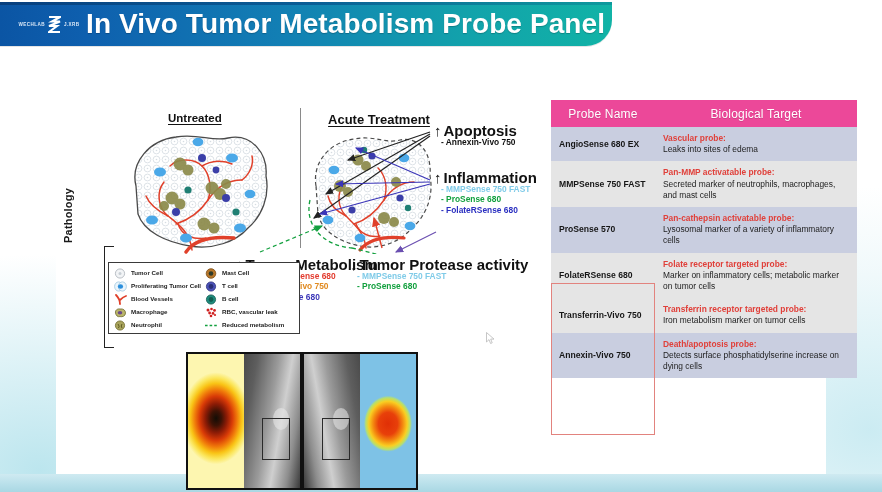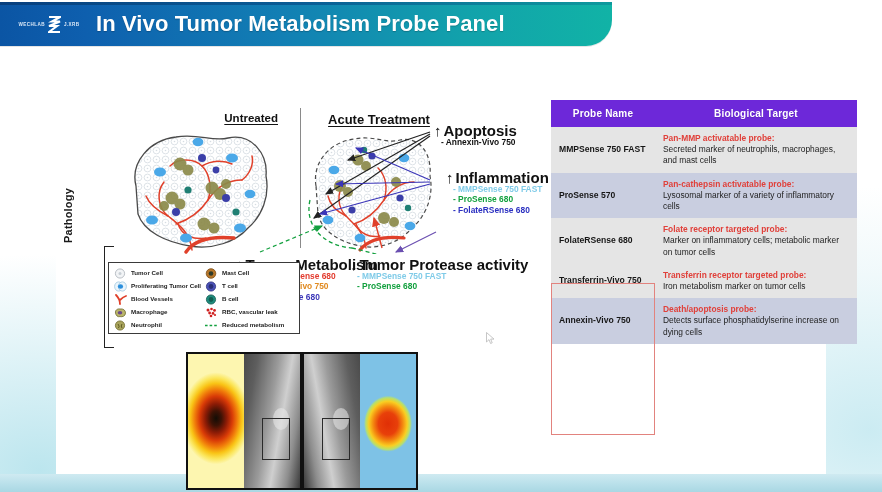--- a/index.html
+++ b/index.html
@@ -44,36 +44,36 @@
     display:flex;align-items:center;justify-content:center;
   }
   #logo .logo-left,#logo .logo-right{
     font-size:4.6px;letter-spacing:.4px;color:#dce9f7;font-weight:bold;
     white-space:nowrap;
   }
   #logo .logo-mark{
     width:13px;height:17px;margin:0 3px;flex:none;position:relative;
   }
   #page-title{
-    color:#ffffff;font-size:22px;font-weight:bold;letter-spacing:.1px;
-    margin-left:10px;text-shadow:0 1px 1px rgba(0,0,0,.22);
+    color:#ffffff;font-size:28px;font-weight:bold;letter-spacing:.1px;
+    text-shadow:0 1px 1px rgba(0,0,0,.22);
     white-space:nowrap;
   }
 
   
   #figure{
     position:absolute;left:64px;top:96px;width:470px;height:250px;
   }
   #axis-label{
     position:absolute;left:-2px;top:92px;
     writing-mode:vertical-rl;transform:rotate(180deg);
     font-size:11px;font-weight:bold;color:#1a1a1a;letter-spacing:.2px;
   }
   #col-untreated-title{
-    position:absolute;left:104px;top:16px;width:110px;text-align:right;
+    position:absolute;left:104px;top:16px;width:110px;text-align:left;
     font-size:11.5px;font-weight:bold;color:#111;
     text-decoration:underline;text-underline-offset:2px;
   }
   #col-treated-title{
     position:absolute;left:250px;top:16px;width:130px;text-align:center;
     font-size:13px;font-weight:bold;color:#111;
     text-decoration:underline;text-underline-offset:2px;
   }
   #col-divider{
     position:absolute;left:236px;top:12px;width:1px;height:140px;background:#8a8a8a;
@@ -82,21 +82,21 @@
   #tumor-untreated{left:52px;top:32px;}
   #tumor-treated{left:236px;top:34px;}
 
   
   .callout{position:absolute;font-size:8.4px;line-height:10.6px;white-space:nowrap;}
   .callout .hd{font-weight:bold;color:#111;font-size:15px;}
   .callout .it{padding-left:7px;font-weight:bold;}
   .arrow-up:before{content:"\2191";font-weight:bold;margin-right:2px;}
   .arrow-dn:before{content:"\2193";font-weight:bold;margin-right:2px;}
   #co-apoptosis{left:370px;top:30px;}
-  #co-inflammation{left:370px;top:77px;margin-left:12px;}
+  #co-inflammation{left:370px;top:77px;}
   #co-vascular{left:370px;top:133px;}
   #co-metabolism{left:172px;top:164px;}
   #co-protease{left:286px;top:164px;}
 
   .c-black{color:#111;}
   .c-cyan{color:#7fcbe8;}
   .c-green{color:#12a03e;}
   .c-blue{color:#2a2fc0;}
   .c-red{color:#e23b2e;}
   .c-orange{color:#e08a20;}
@@ -148,21 +148,21 @@
   }
 
   
   #probe-table{
     position:absolute;left:551px;top:100px;width:306px;
     border-collapse:collapse;table-layout:fixed;
     font-size:7.9px;
   }
   #probe-table col.c1{width:104px;}
   #probe-table th{
-    background:#6d28d9;color:#ffffff;font-size:10px;font-weight:bold;
+    background:#ec4899;color:#ffffff;font-size:12px;font-weight:normal;
     height:25px;text-align:center;letter-spacing:.2px;
     text-shadow:0 1px 0 rgba(0,0,0,.12);
   }
   #probe-table td{
     vertical-align:middle;padding:6px 8px;
     color:#161616;line-height:11.2px;
   }
   #probe-table tr.odd td{background:#c9cee0;}
   #probe-table tr.even td{background:#e5e5e5;}
   .probe-name{font-weight:bold;font-size:8.6px;color:#111;}
@@ -480,20 +480,27 @@
       <col class="c1">
       <col>
     </colgroup>
   <thead>
     <tr>
       <th>Probe Name</th>
       <th>Biological Target</th>
     </tr>
   </thead>
   <tbody>
+    <tr class="odd">
+      <td class="probe-name">AngioSense 680 EX</td>
+      <td>
+        <span class="target-head">Vascular probe:</span>
+        <span class="target-desc">Leaks into sites of edema</span>
+      </td>
+    </tr>
     <tr class="even">
       <td class="probe-name">MMPSense 750 FAST</td>
       <td>
         <span class="target-head">Pan-MMP activatable probe:</span>
         <span class="target-desc">Secreted marker of neutrophils, macrophages, and mast cells</span>
       </td>
     </tr>
     <tr class="odd">
       <td class="probe-name">ProSense 570</td>
       <td>

